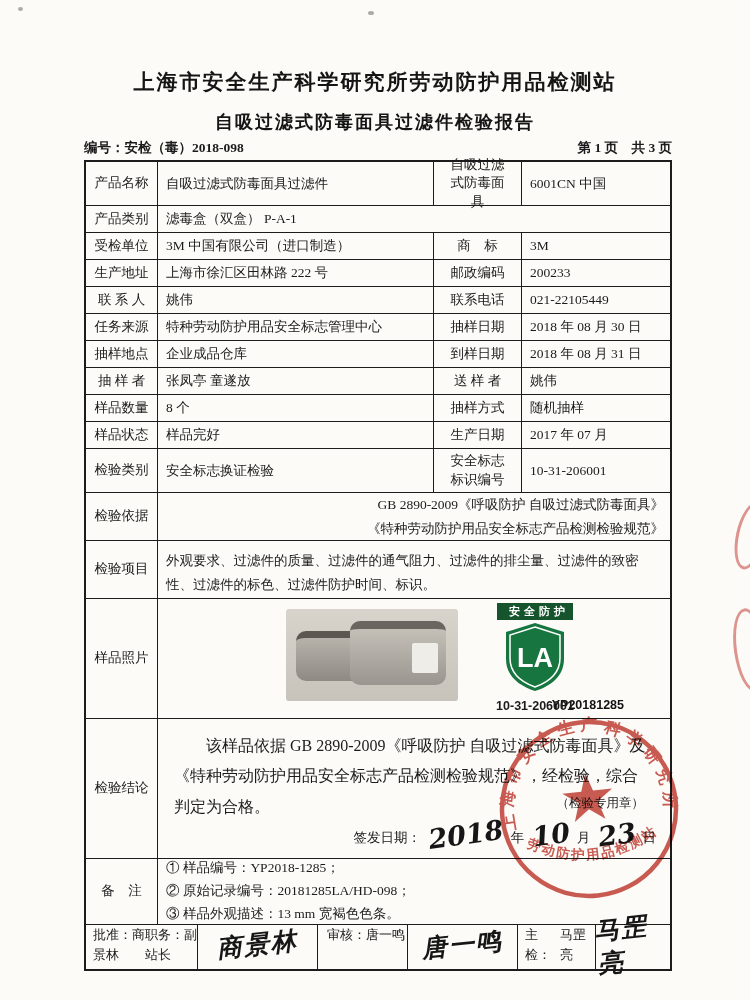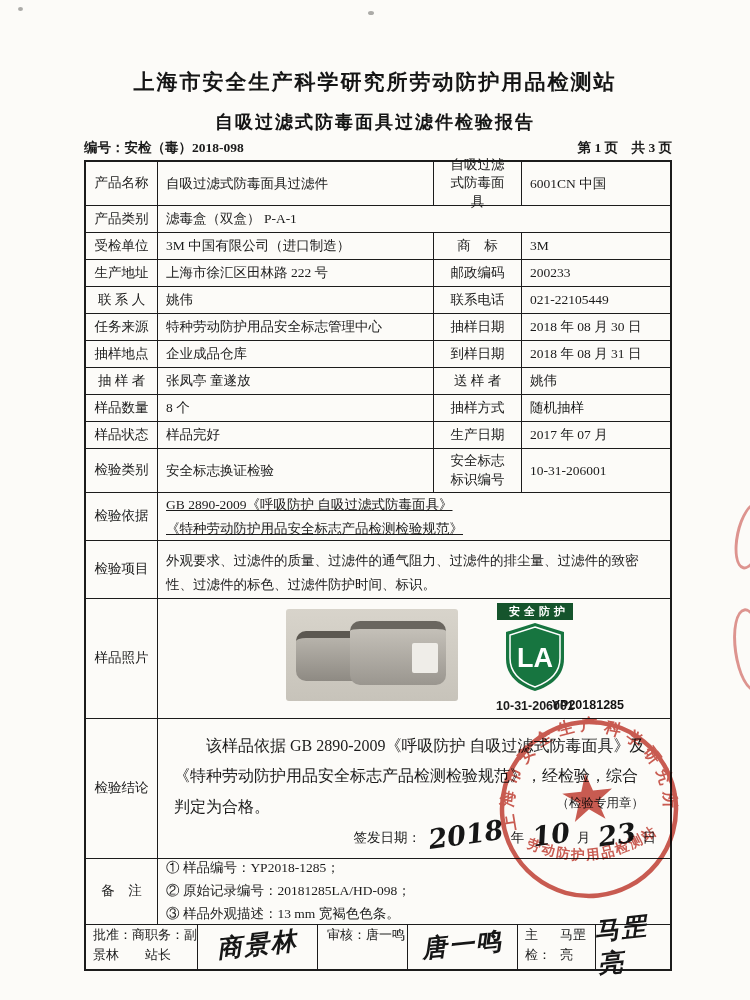--- a/index.html
+++ b/index.html
@@ -32,21 +32,21 @@
   .td { border-right: 1px solid #1c1c1c; font-size: 13.5px; display: flex; align-items: center; position: relative; }
   .td:last-child { border-right: none; }
   .lbl { justify-content: center; text-align: center; line-height: 1.35; }
   .val { padding-left: 8px; padding-right: 6px; }
   .c1 { width: 72px; padding: 0 5px; }
   .c2 { width: 276px; }
   .c3 { width: 88px; padding: 0 13px; }
   .c4 { width: 148px; }
   .span3 { width: 512px; }
 
-  .basis-cell { flex-direction: column; align-items: flex-start; justify-content: center; line-height: 1.75; text-decoration: underline; }
+  .basis-cell { flex-direction: column; align-items: flex-end; justify-content: center; line-height: 1.75; }
   .items-cell { line-height: 1.75; padding-top: 4px; padding-bottom: 4px; align-items: flex-start; padding-top: 8px; }
 
   
   .photo-cell { display: block; }
   .photo-box {
     position: absolute; left: 128px; top: 10px; width: 172px; height: 92px;
     background: linear-gradient(180deg, #d8d4cb, #c7c3ba); border-radius: 3px;
   }
   .cartridge1 {
     position: absolute; left: 10px; top: 22px; width: 68px; height: 50px;

